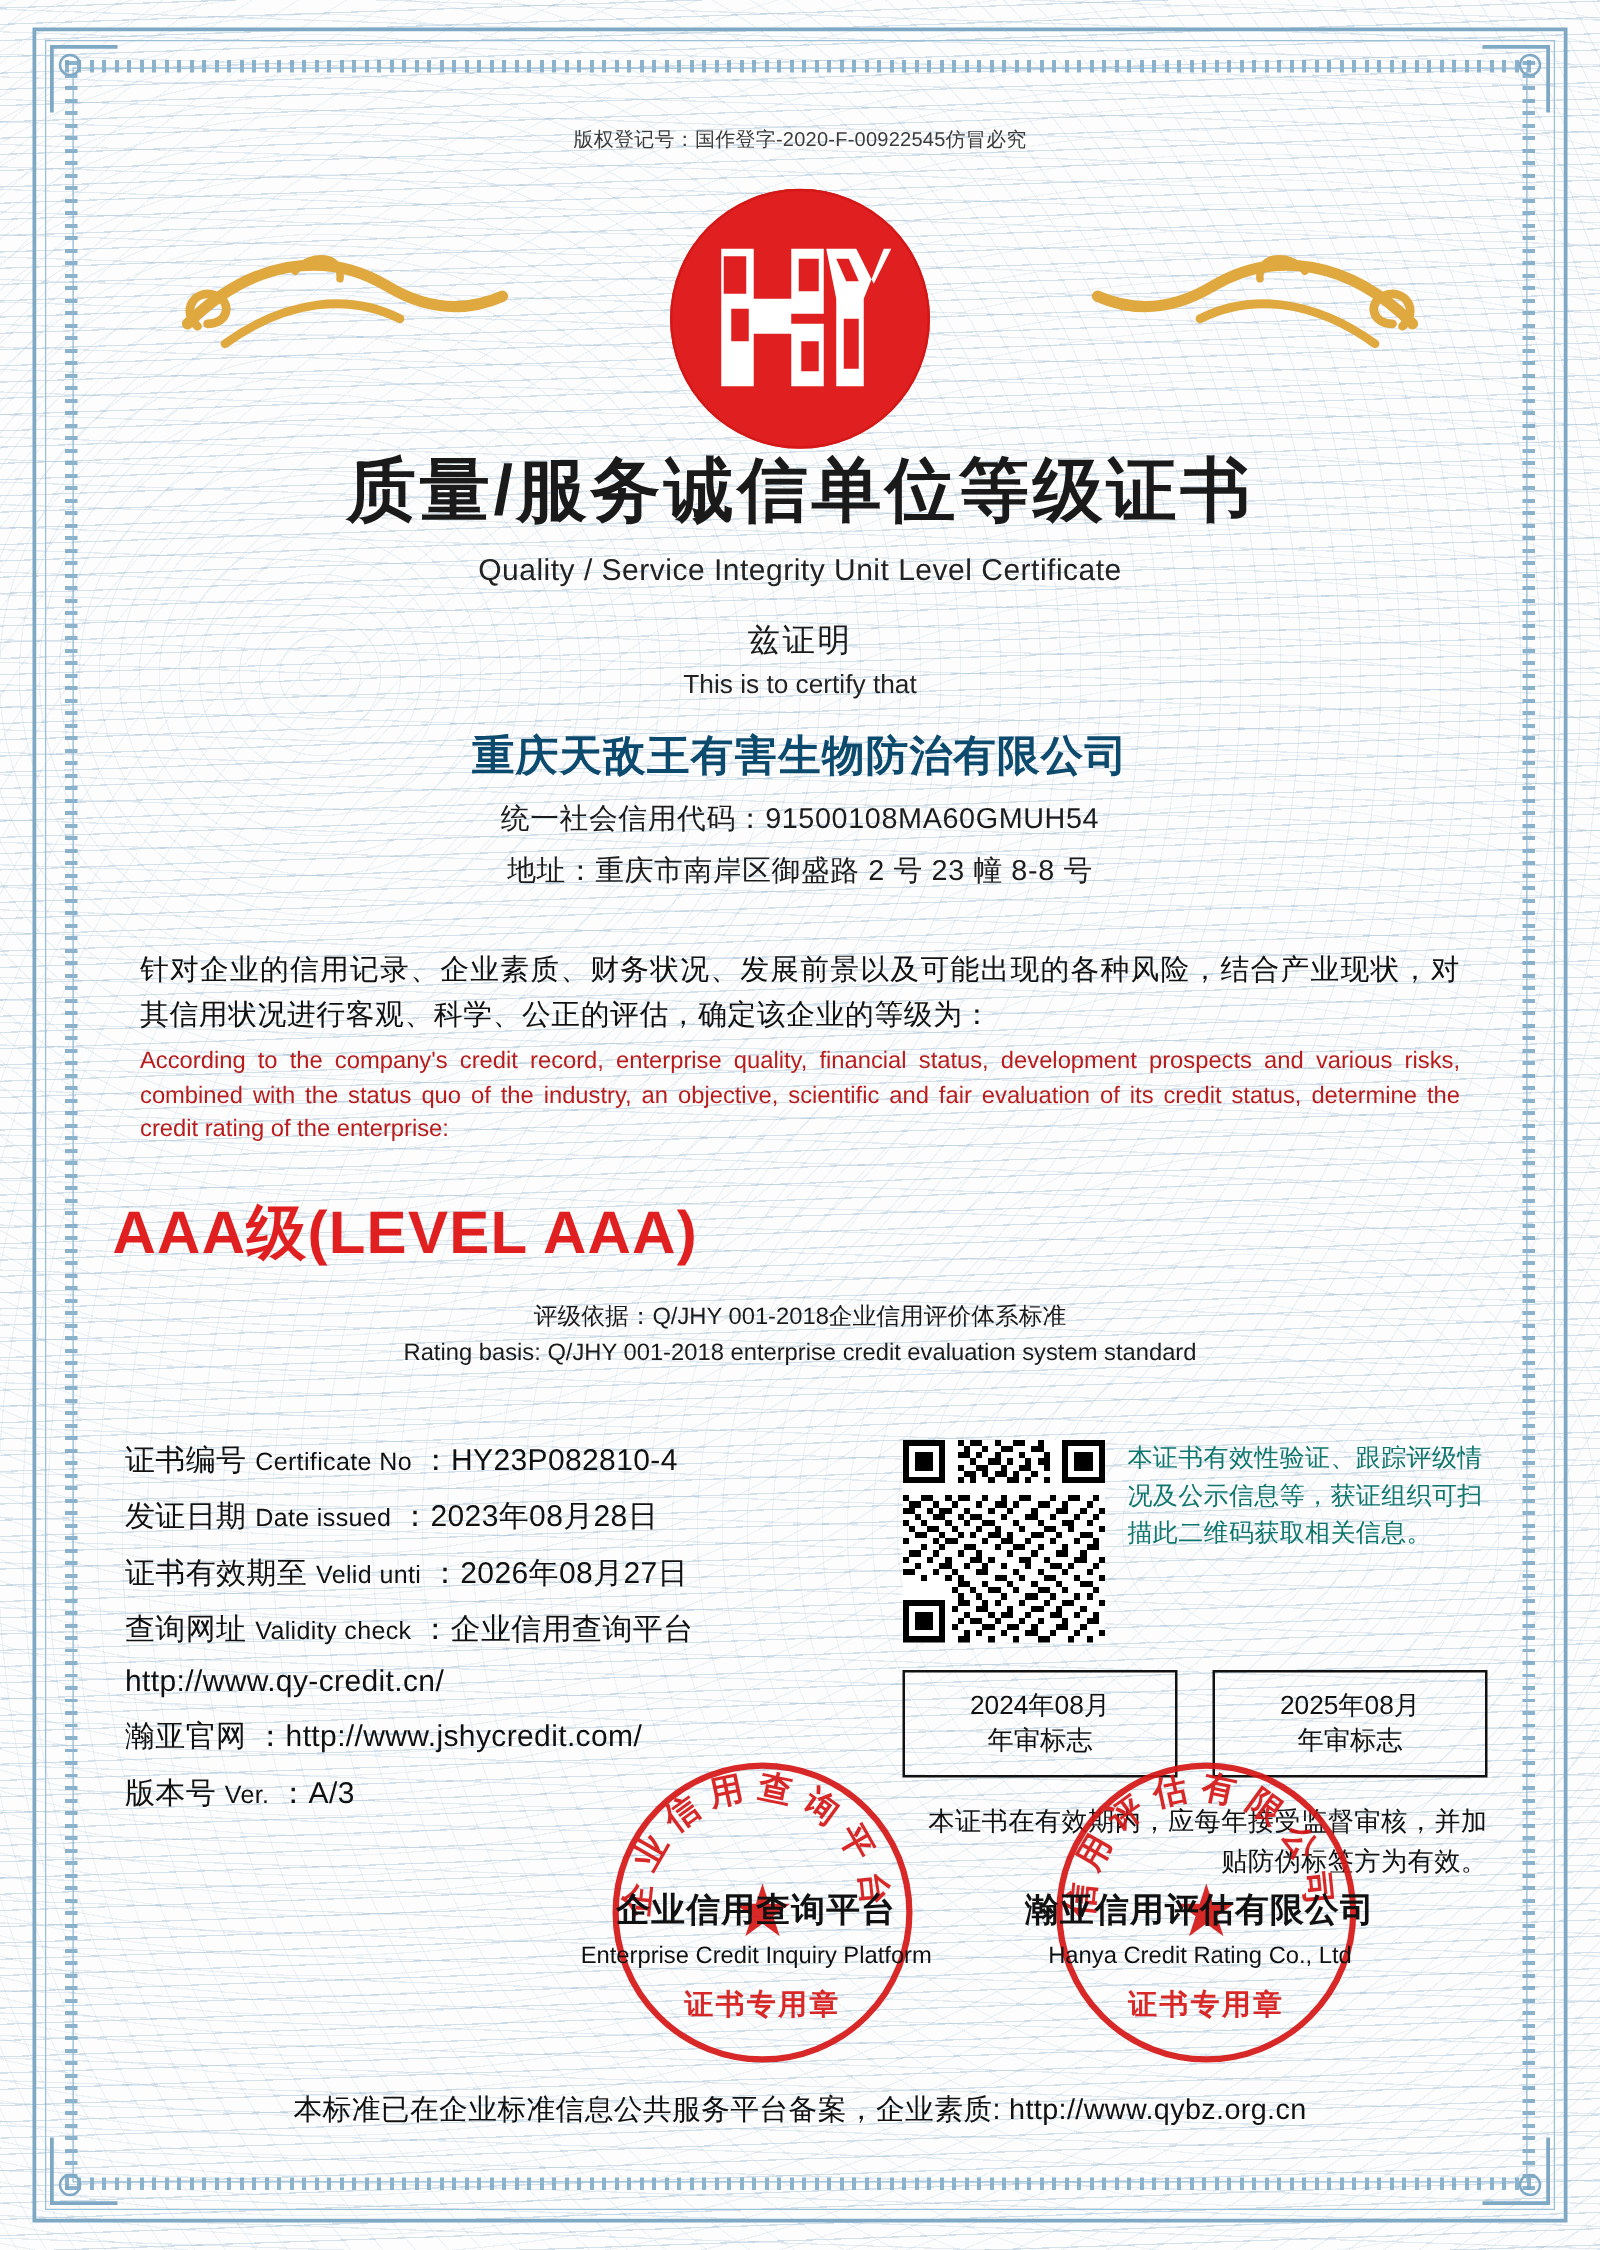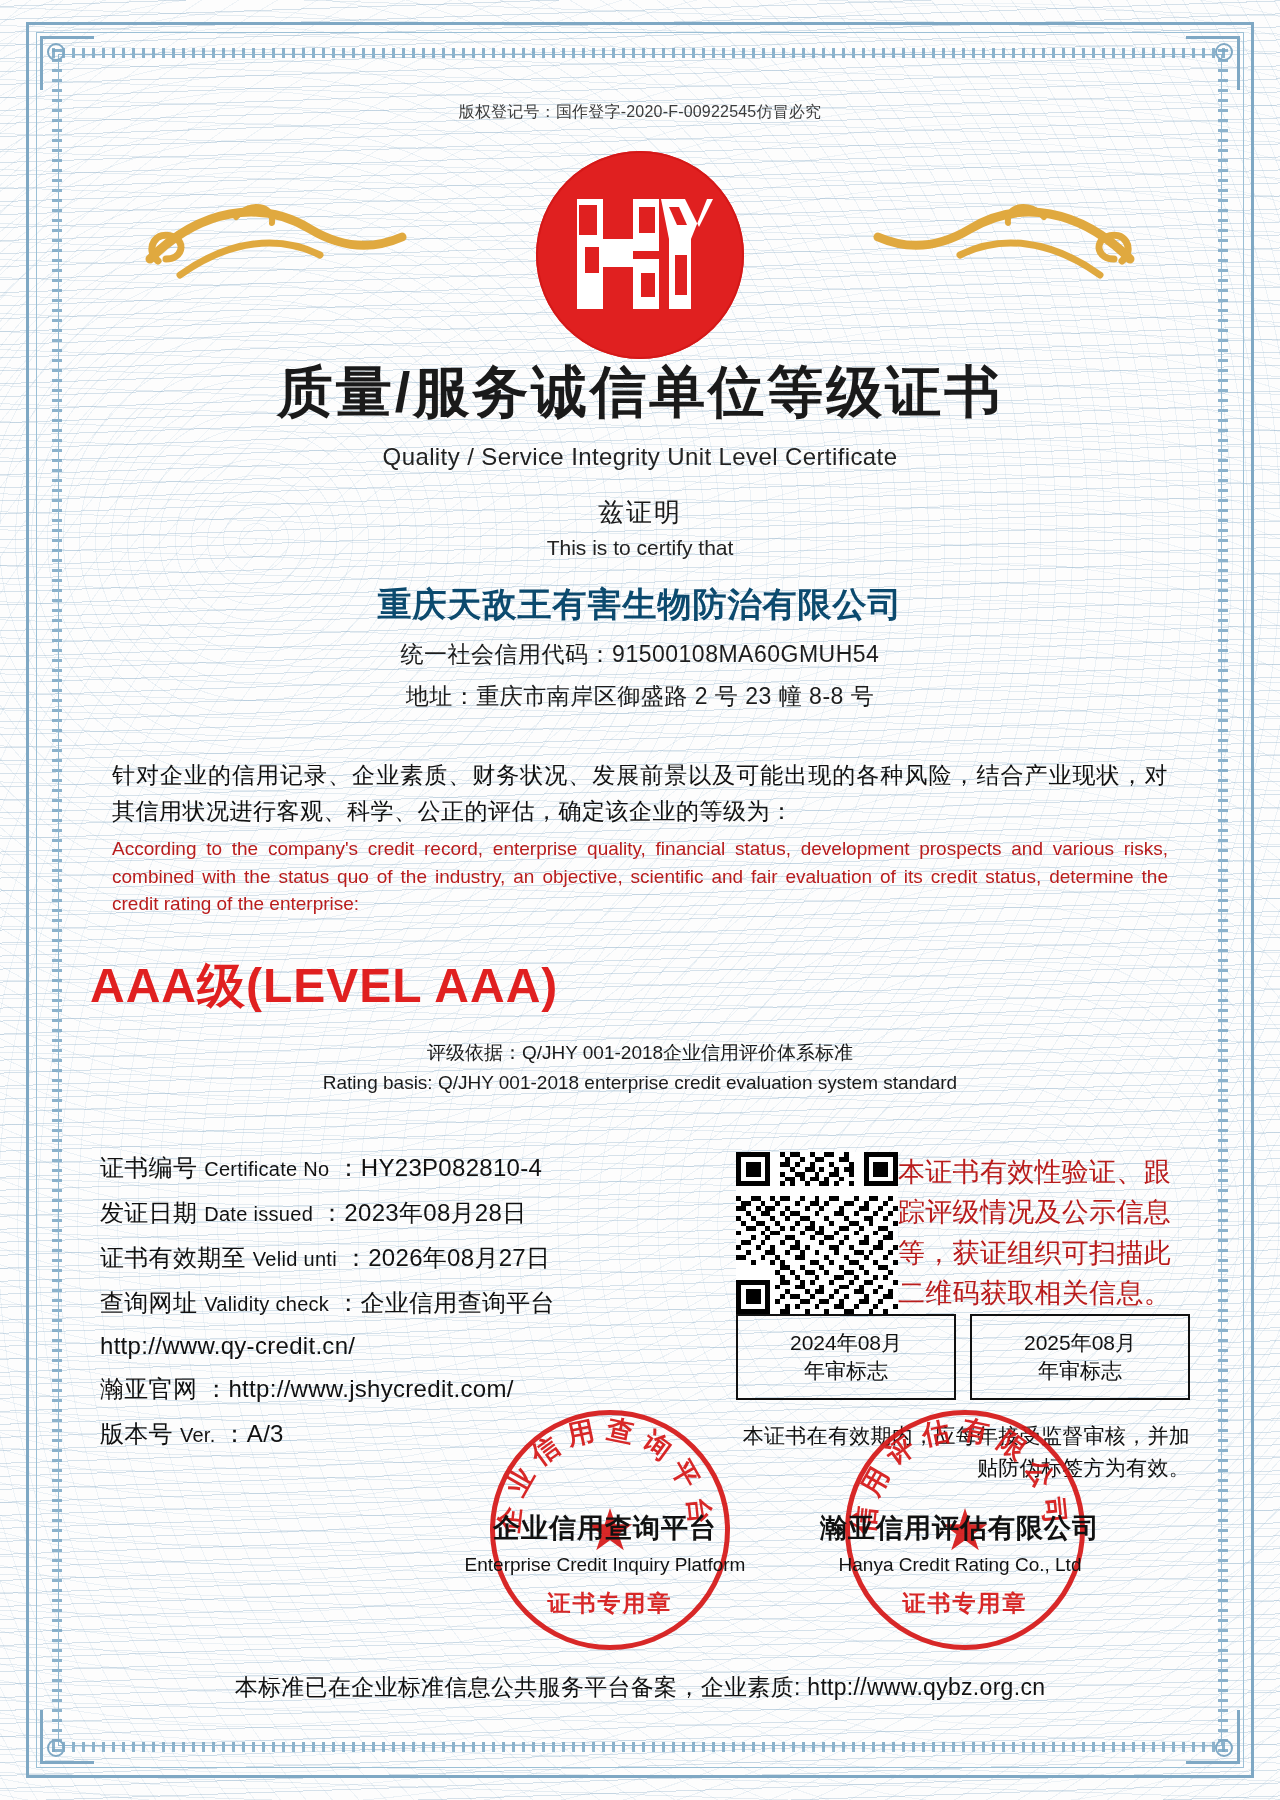--- a/index.html
+++ b/index.html
@@ -257,28 +257,30 @@
     align-items: flex-start;
   }
   .qr {
     width: 162px;
     height: 162px;
     flex: 0 0 162px;
     background: #fff;
     position: relative;
   }
   .qr-note {
-    font-size: 27px;
-    color: #b91c1c;
+    font-size: 20px;
+    color: #0f766e;
     line-height: 1.5;
+    margin-left: 18px;
     letter-spacing: 0.3px;
   }
   .stamp-boxes {
     display: flex;
-    gap: 2px;
+    gap: 16px;
+    margin-top: 22px;
   }
   .stamp-box {
     border: 2px solid #111;
     width: 216px;
     height: 82px;
     display: flex;
     flex-direction: column;
     align-items: center;
     justify-content: center;
     font-size: 21px;

